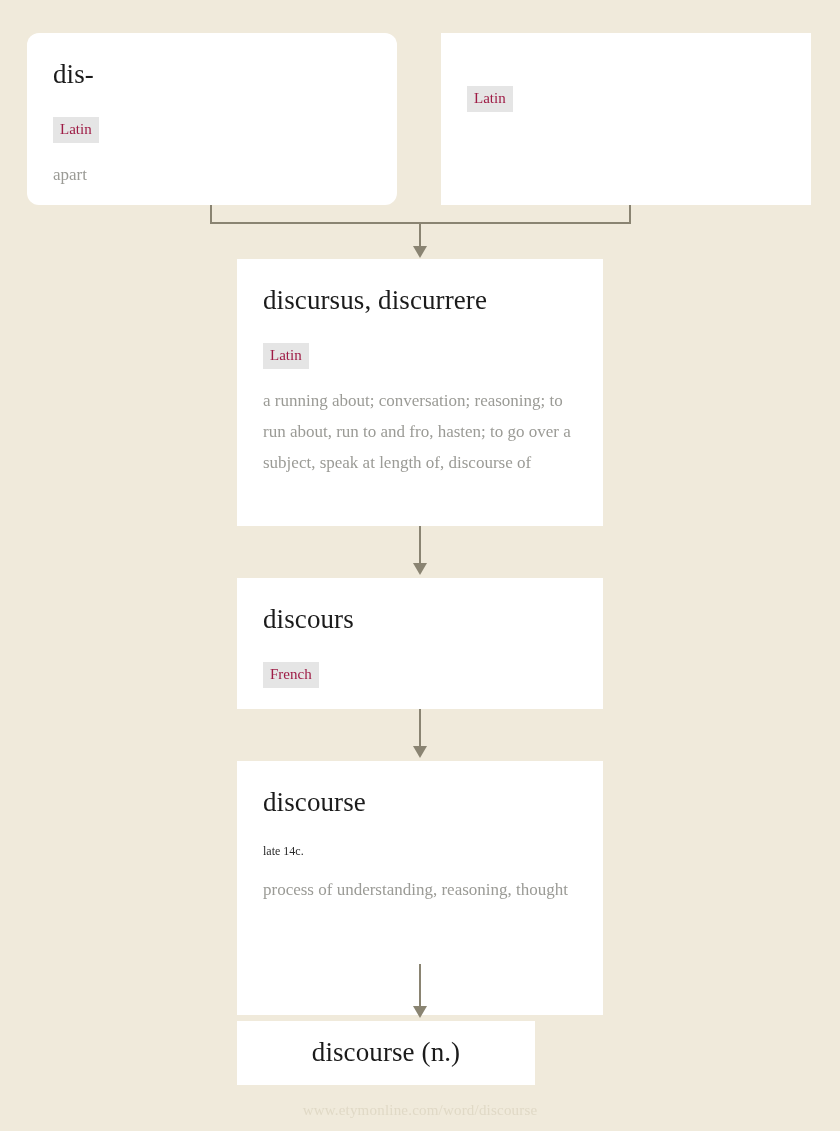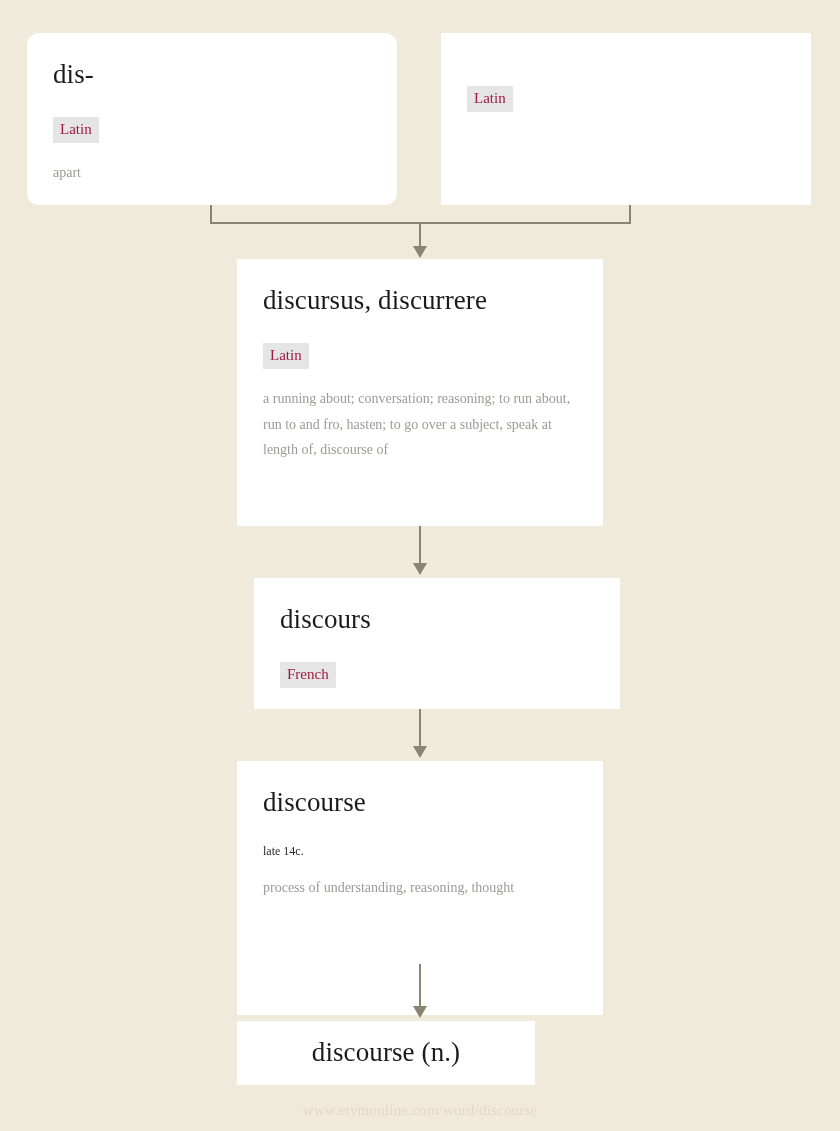--- a/index.html
+++ b/index.html
@@ -44,21 +44,21 @@
     background: #e5e5e5;
     color: #9e1b45;
     font-size: 15px;
     line-height: 1;
     padding: 5px 7px 6px 7px;
     margin-top: 27px;
     white-space: nowrap;
   }
 
   .gloss {
-    font-size: 14px;
+    font-size: 17px;
     line-height: 1.82;
     color: #9b9b96;
     margin-top: 17px;
   }
 
   .date-line {
     font-size: 12px;
     line-height: 1.3;
     color: #2a2a2a;
     margin-top: 26px;
@@ -69,21 +69,21 @@
   }
 
   .card-title-center {
     text-align: center;
   }
 
   
   #card-dis       { left: 27px;  top: 33px;   width: 370px; height: 172px; border-radius: 12px; }
   #card-currere   { left: 441px; top: 33px;   width: 370px; height: 172px; }
   #card-discursus { left: 237px; top: 259px;  width: 366px; height: 267px; }
-  #card-discours  { left: 254px; top: 578px;  width: 366px; height: 131px; }
+  #card-discours  { left: 237px; top: 578px;  width: 366px; height: 131px; }
   #card-discourse { left: 237px; top: 761px;  width: 366px; height: 254px; }
   #card-final     { left: 237px; top: 1021px; width: 298px; height: 64px;
                     padding: 0; display: flex; align-items: center;
                     justify-content: center; }
 
   
   .conn {
     position: absolute;
     background: #8a8472;
   }

